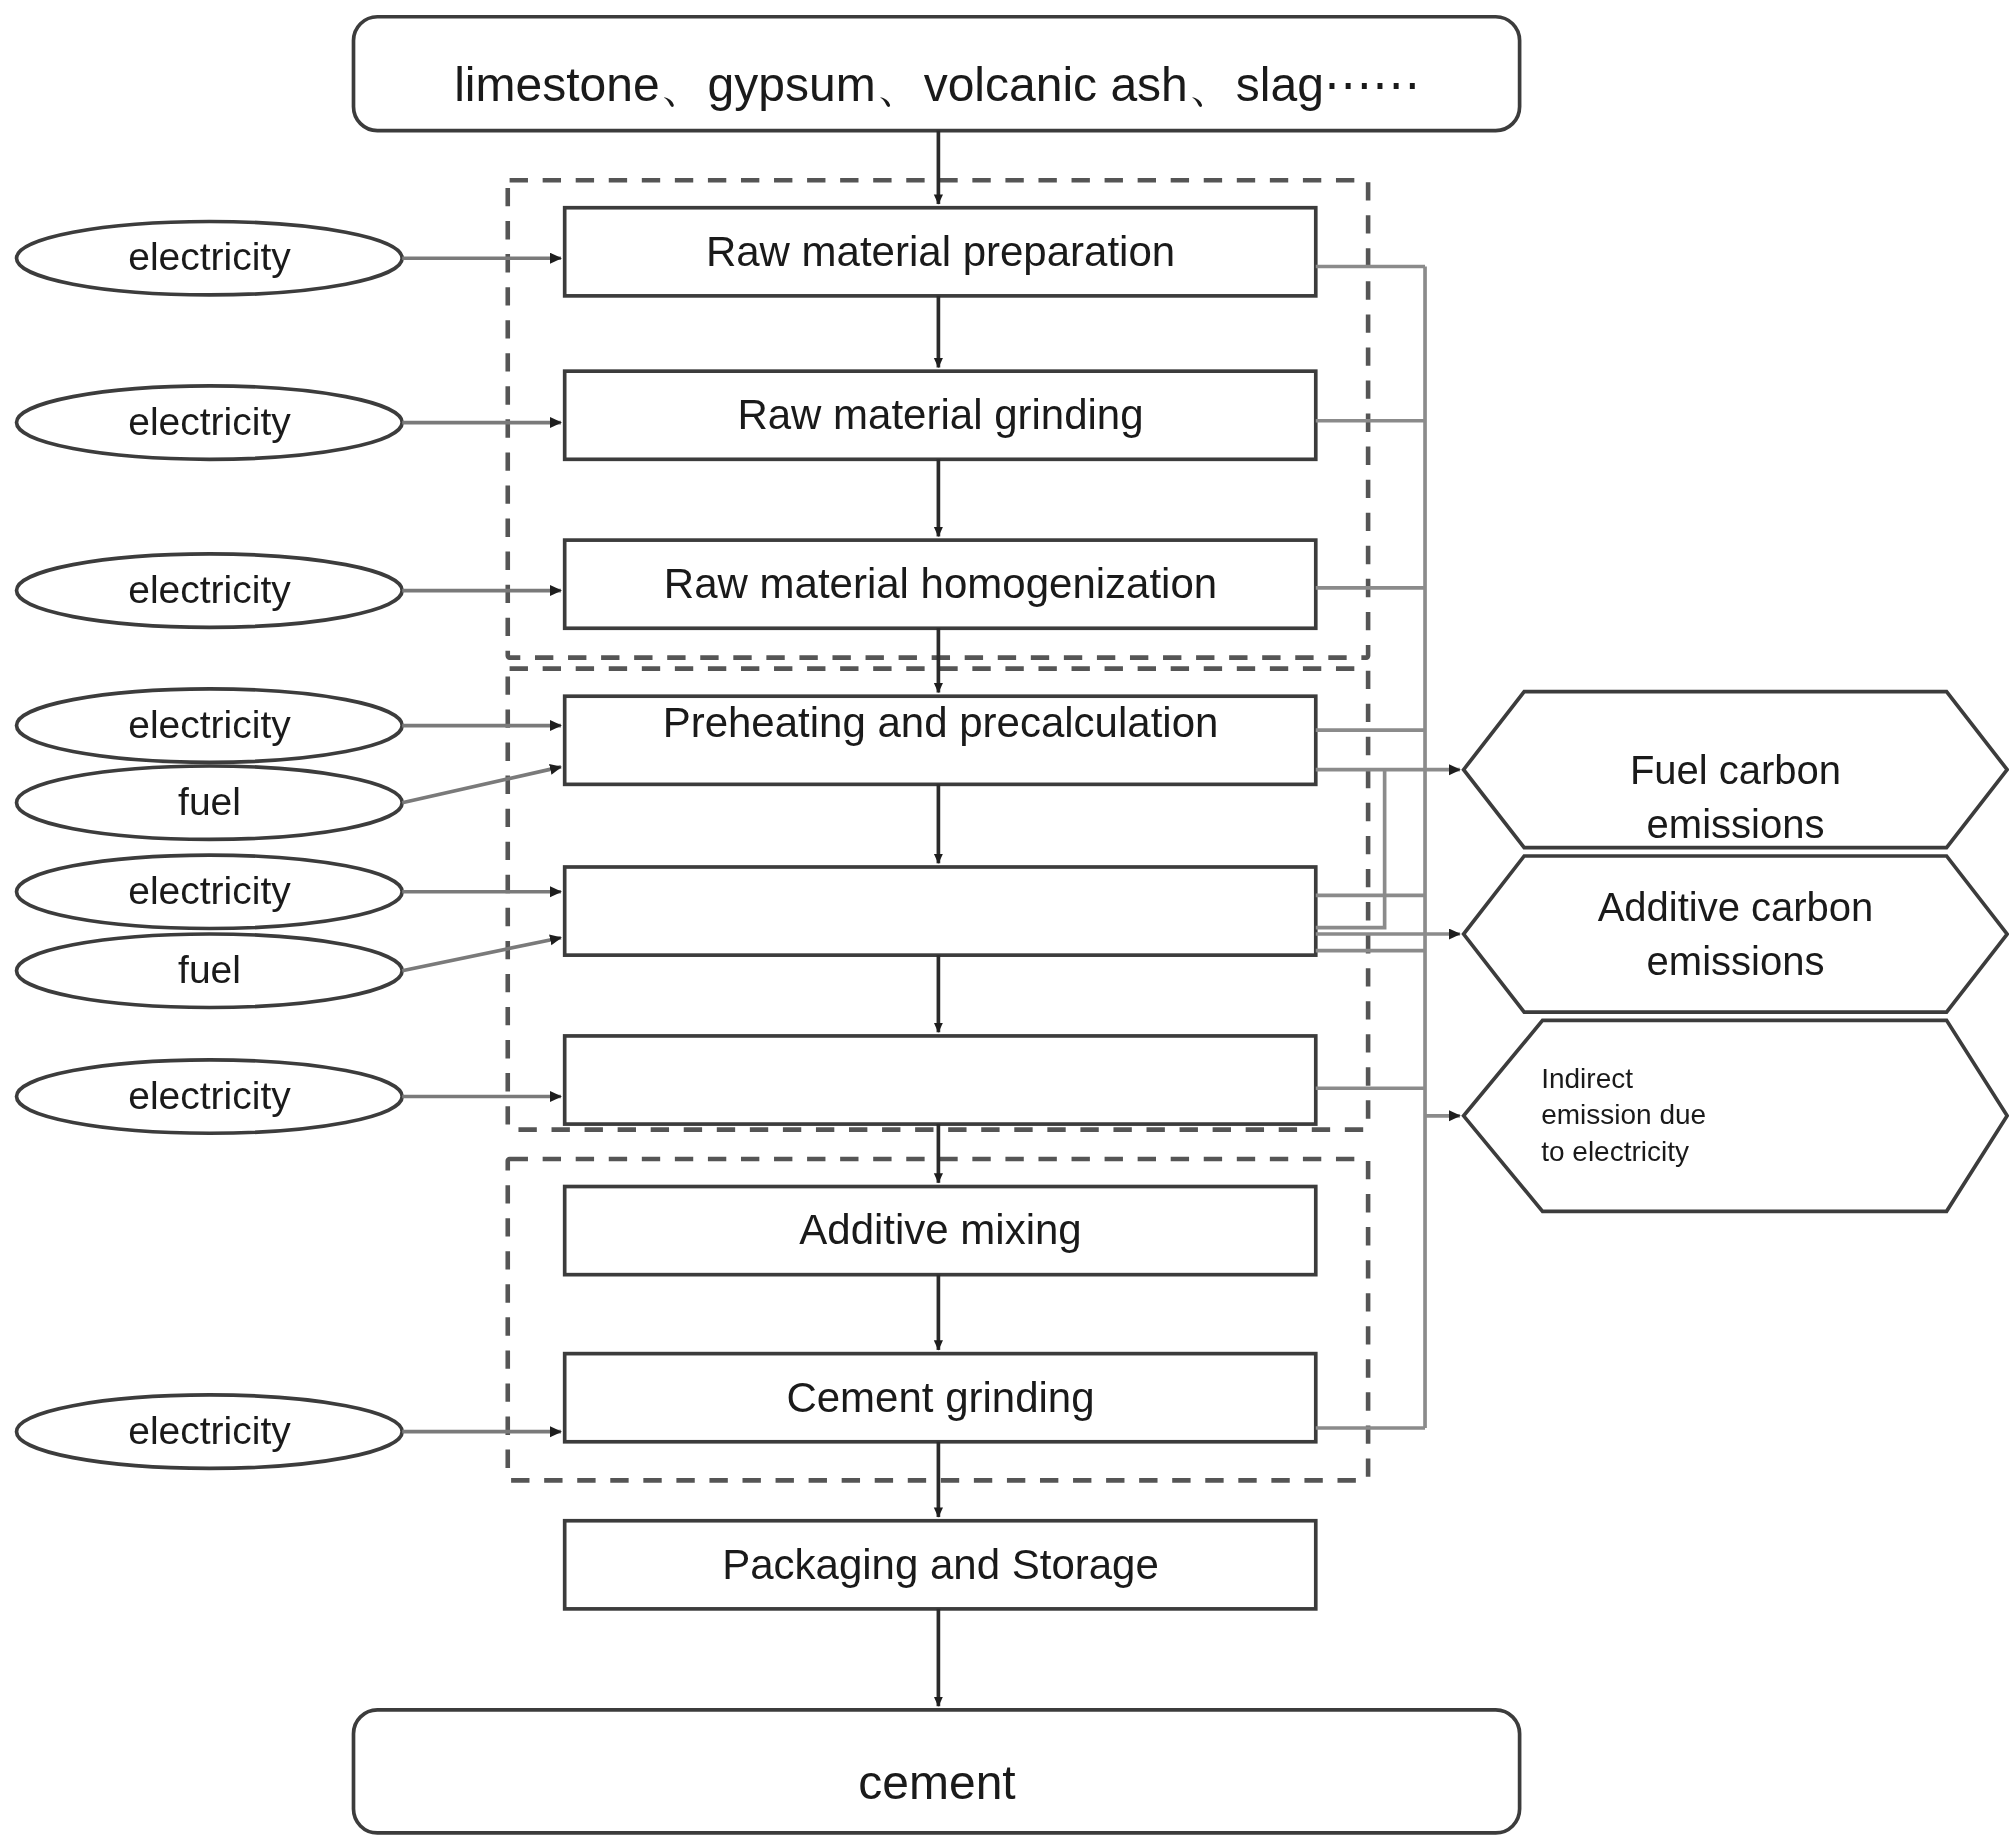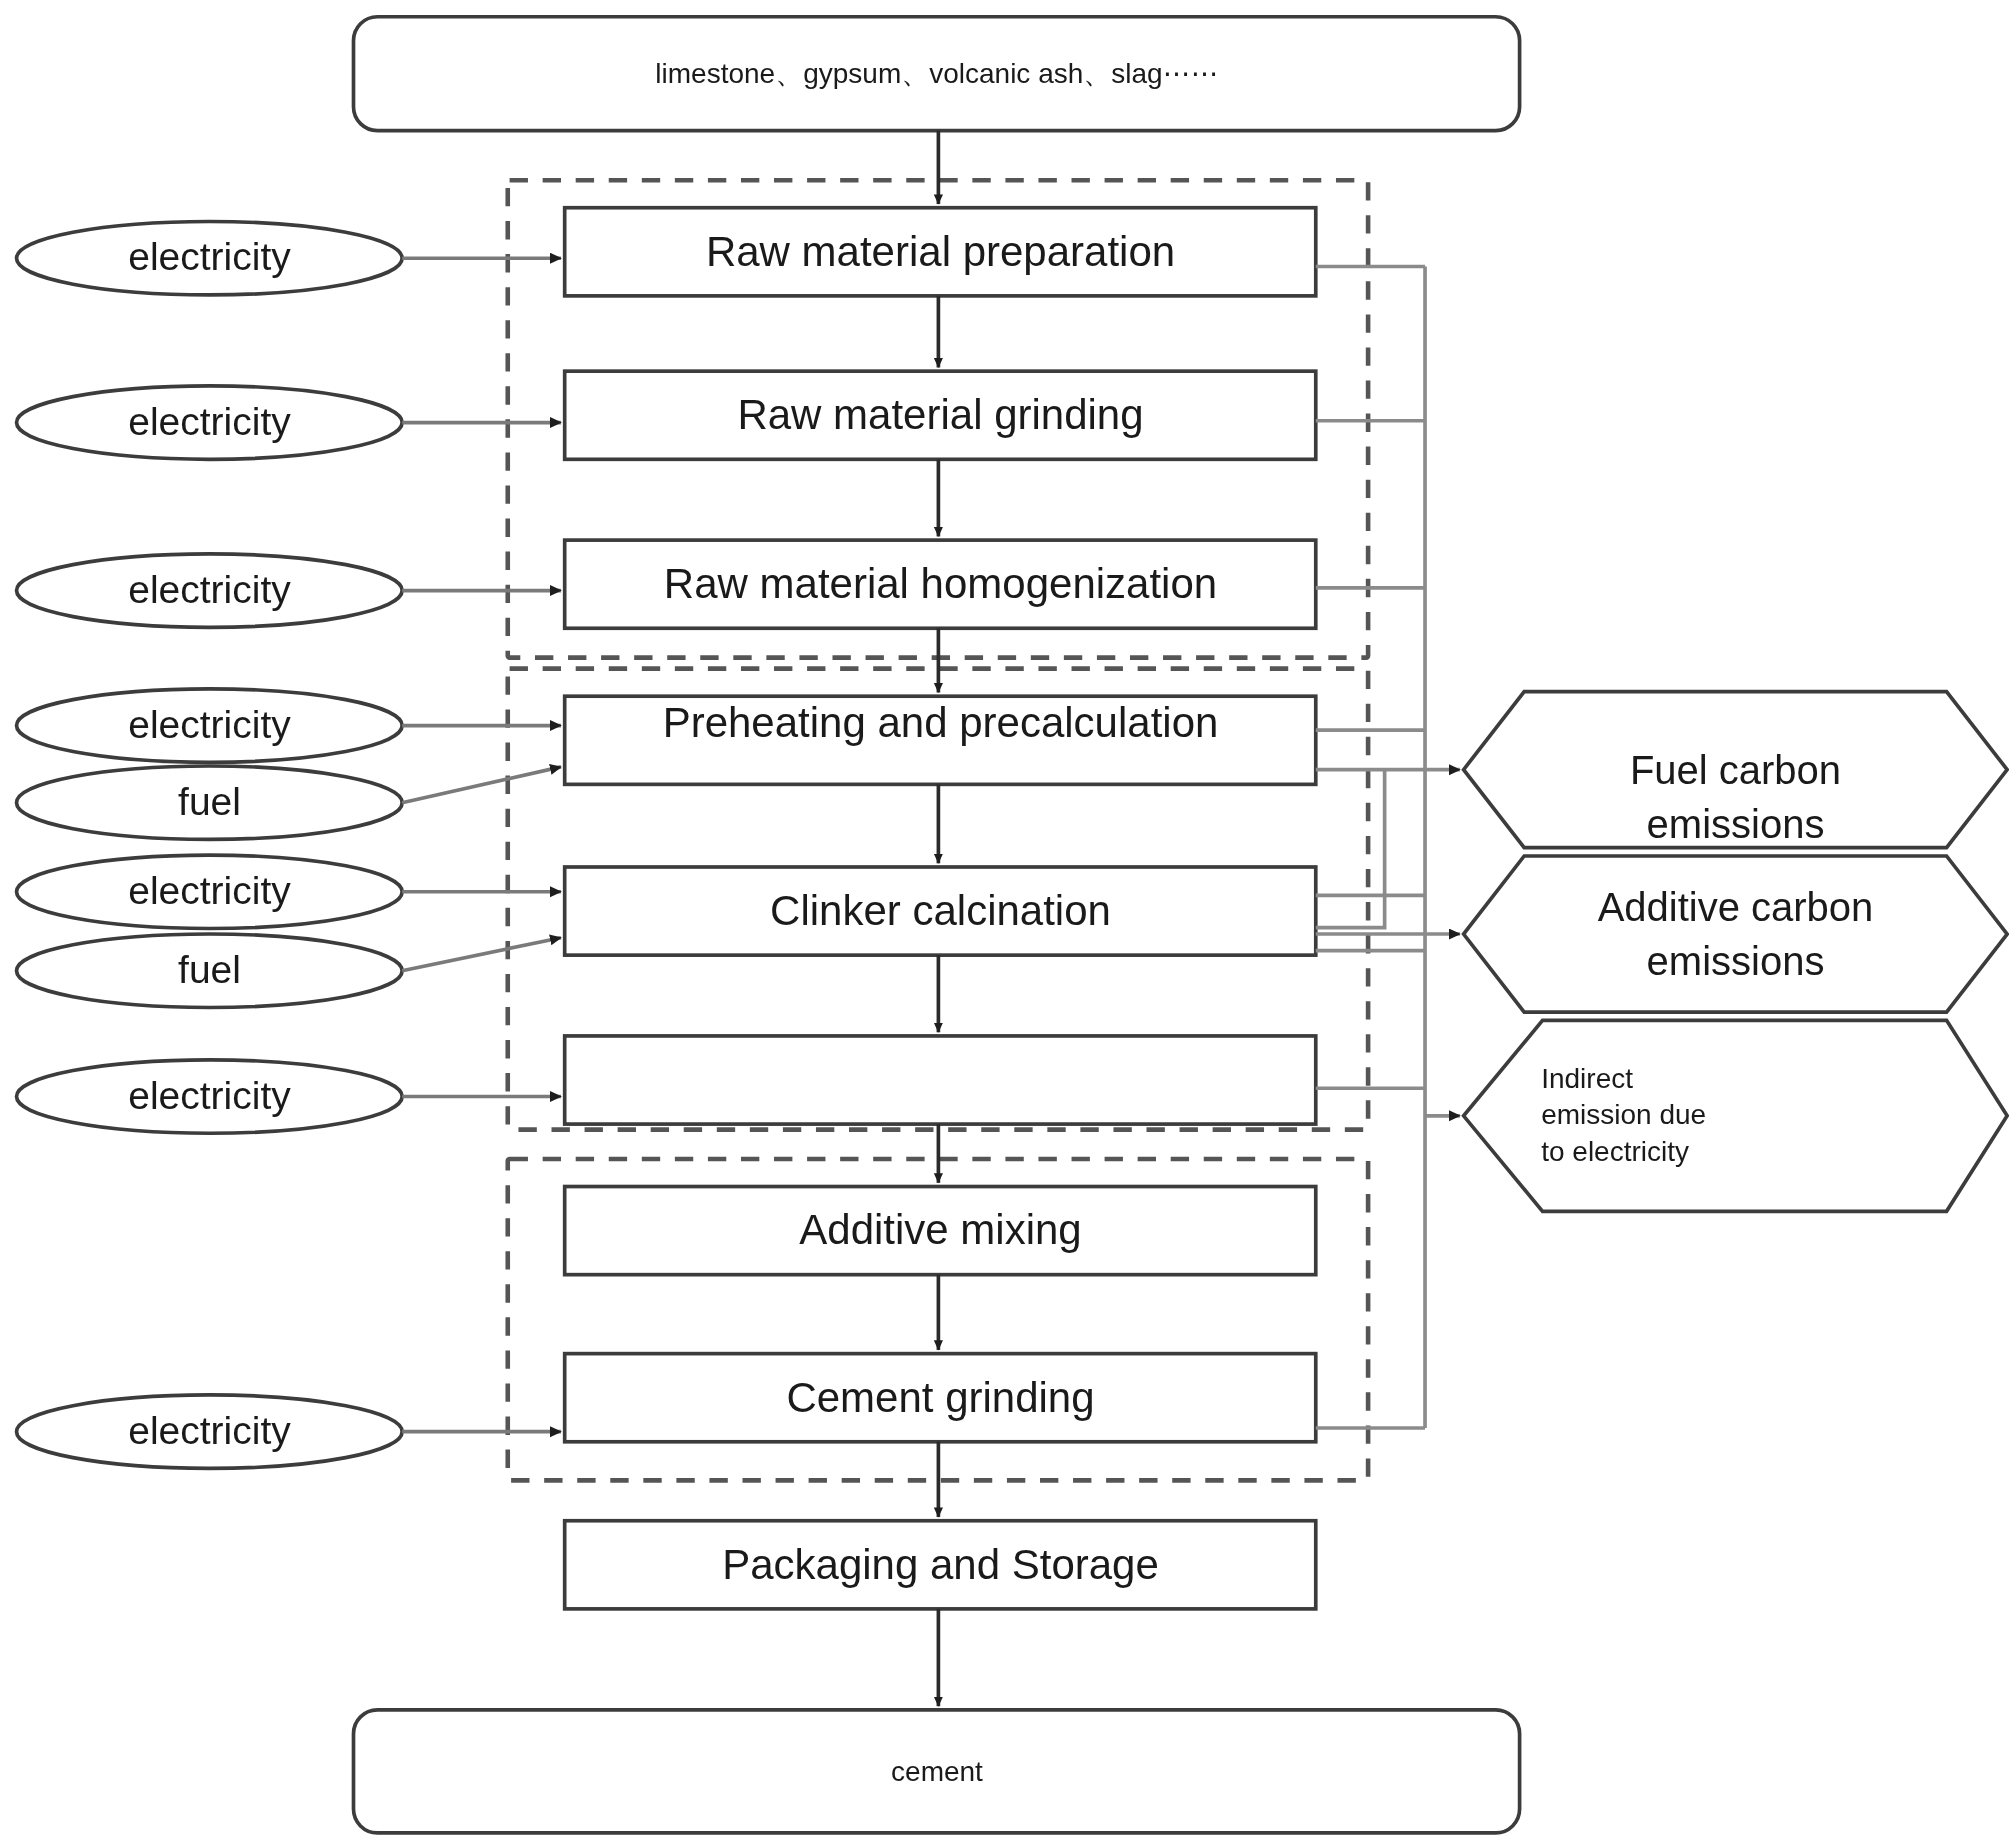--- a/index.html
+++ b/index.html
@@ -1,21 +1,21 @@
 <!DOCTYPE html>
 <html style="font-size:14.7px"><head>
 <meta charset="utf-8">
 <style>
   html,body{margin:0;padding:0;background:#ffffff;}
   body{font-family:"Liberation Sans","DejaVu Sans",sans-serif;}
   #stage{position:relative;width:2009px;height:1846px;background:#fff;overflow:hidden;}
   svg.layer{position:absolute;left:0;top:0;width:2009px;height:1846px;}
   .lbl{position:absolute;display:flex;align-items:center;justify-content:center;
        text-align:center;color:#1a1a1a;line-height:1.25;pointer-events:none;}
-  .f-io{font-size:28px;}
+  .f-io{font-size:48px;margin-top:11px;}
   .f-proc{font-size:42px;}
   .f-ell{font-size:39px;}
 </style>
 </head>
 <body>
 
 <div id="stage">
 
   <svg class="layer" viewBox="0 0 2188 2010" xmlns="http://www.w3.org/2000/svg">
     <defs>
@@ -110,21 +110,20 @@
 
   <div class="lbl f-io" style="left:354px;top:16.5px;width:1166px;height:114px;">limestone、gypsum、volcanic ash、slag⋯⋯</div>
 
   <div class="lbl f-io" style="left:354px;top:1710px;width:1166px;height:123px;text-align:right;">cement</div>
 
   <div class="lbl f-proc" style="left:565px;top:208px;width:751px;height:88px;">Raw material preparation</div>
   <div class="lbl f-proc" style="left:565px;top:371px;width:751px;height:88px;">Raw material grinding</div>
   <div class="lbl f-proc" style="left:565px;top:540px;width:751px;height:88px;">Raw material homogenization</div>
 
   <div class="lbl f-proc" style="left:565px;top:679px;width:751px;height:88px;">Preheating and precalculation</div>
-  <div class="lbl f-proc" style="left:565px;top:867px;width:751px;height:88px;">Clinker calcination</div>
 
   <div class="lbl f-proc" style="left:565px;top:1186px;width:751px;height:88px;">Additive mixing</div>
   <div class="lbl f-proc" style="left:565px;top:1354px;width:751px;height:88px;">Cement grinding</div>
 
   <div class="lbl f-proc" style="left:565px;top:1521px;width:751px;height:88px;">Packaging and Storage</div>
 
   <div class="lbl f-ell" style="left:16.5px;top:221px;width:386px;height:73px;">electricity</div>
   <div class="lbl f-ell" style="left:16.5px;top:386px;width:386px;height:73px;">electricity</div>
   <div class="lbl f-ell" style="left:16.5px;top:554px;width:386px;height:73px;">electricity</div>
   <div class="lbl f-ell" style="left:16.5px;top:689px;width:386px;height:73px;">electricity</div>

